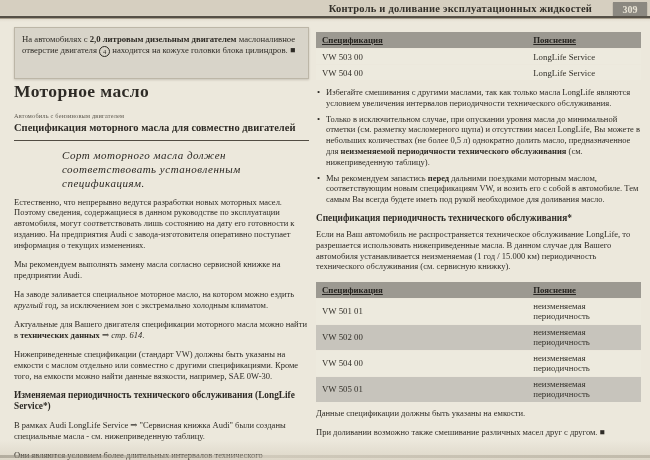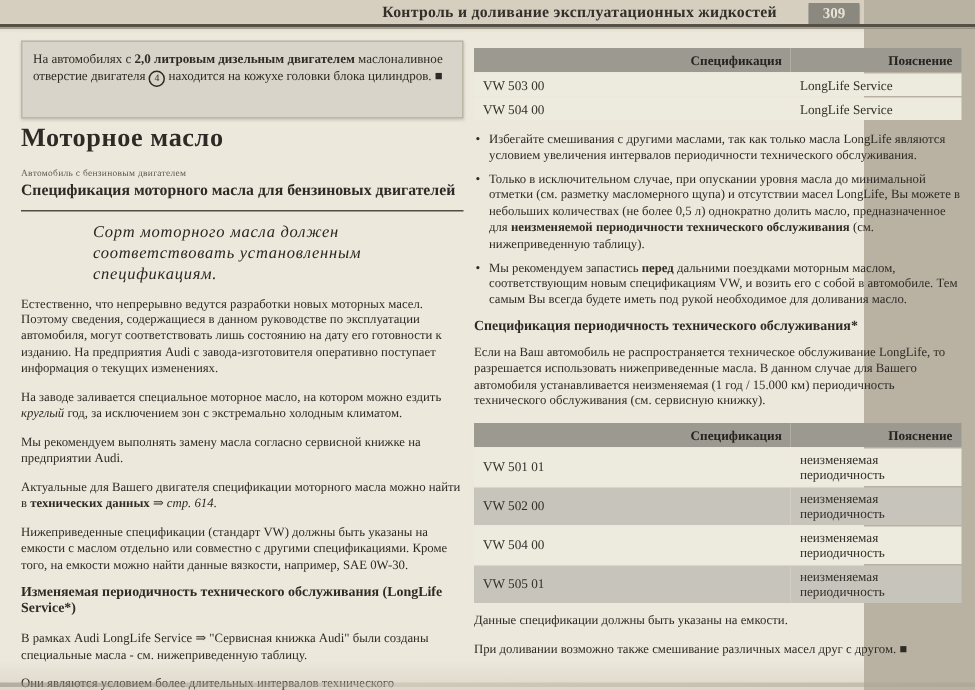--- a/index.html
+++ b/index.html
@@ -1,18 +1,18 @@
 <!DOCTYPE html>
 <html><head>
 <meta charset="utf-8">
 <style>
   html,body{margin:0;padding:0;}
   body{width:650px;height:460px;overflow:hidden;background:#b9b2a2;}
   .page{
-    position:relative;width:576px;height:460px;
+    position:relative;width:650px;height:460px;
     background:linear-gradient(180deg,#d6cfc0 0px,#d6cfc0 15px,#ece8dc 22px,#ece8dc 440px,#ddd7c8 460px);
     font-family:"Liberation Serif","DejaVu Serif",serif;
     color:#2e2b26;
   }
   
   .header-title{
     position:absolute;top:3px;right:58px;
     font-size:10.5px;font-weight:bold;color:#33302a;letter-spacing:0.2px;
   }
   .page-badge{
@@ -56,22 +56,22 @@
   }
   .body-p{font-size:8.5px;line-height:10.8px;margin-top:7px;}
   .h2{font-size:9.3px;font-weight:bold;line-height:11.3px;margin-top:8px;}
   .b{font-weight:bold;margin-top:18px;}
   .i{font-style:italic;}
   
   table.spec{width:100%;border-collapse:separate;border-spacing:0 1px;font-size:8.8px;}
   table.spec col.c1{width:65%;}
   table.spec col.c2{width:35%;}
   table.spec th{
-    background:#9c9991;color:#262420;font-weight:bold;text-align:right;
-    padding:3px 6px;font-size:8.8px;
+    background:#9c9991;color:#262420;font-weight:bold;text-align:left;
+    padding:3px 6px;font-size:8.8px;text-decoration:underline;
   }
   table.spec td{padding:2.5px 6px;color:#33302a;}
   tr.shade td{background:#c7c4bc;}
   tr.light td{background:#edeade;}
   .bullet{font-size:8.5px;line-height:10.8px;margin-top:5px;padding-left:10px;position:relative;}
   .bullet::before{content:"\2022";position:absolute;left:1px;top:0;font-size:9px;}
   .rc-p{font-size:8.5px;line-height:10.8px;margin-top:5px;}
   .rc-h2{font-size:9.3px;font-weight:bold;margin-top:8px;line-height:11px;}
   .mt6{margin-top:6px;}
 </style>
@@ -84,28 +84,28 @@
   <div class="page-badge">309</div>
   <div class="header-rule"></div>
 
   <div class="left-col">
     <div class="note-box">
       <span>На автомобилях с </span><span class="b">2,0 литровым дизельным двигателем</span><span> маслоналивное отверстие двигателя </span><span class="callout-circle">4</span><span> находится на кожухе головки блока цилиндров. ■</span>
     </div>
 
     <div class="section-title">Моторное масло</div>
     <div class="caption">Автомобиль с бензиновым двигателем</div>
-    <div class="subhead">Спецификация моторного масла для бензиновых двигателей</div>
+    <div class="subhead">Спецификация моторного масла для совместно двигателей</div>
     <div class="lead">Сорт моторного масла должен соответствовать установленным спецификациям.</div>
 
     <p class="body-p">Естественно, что непрерывно ведутся разработки новых моторных масел. Поэтому сведения, содержащиеся в данном руководстве по эксплуатации автомобиля, могут соответствовать лишь состоянию на дату его готовности к изданию. На предприятия Audi с завода-изготовителя оперативно поступает информация о текущих изменениях.</p>
+    <p class="body-p">Мы рекомендуем выполнять замену масла согласно сервисной книжке на предприятии Audi.</p>
     <p class="body-p">
       <span>На заводе заливается специальное моторное масло, на котором можно ездить </span><span class="i">круглый</span><span> год, за исключением зон с экстремально холодным климатом.</span>
     </p>
-    <p class="body-p">Мы рекомендуем выполнять замену масла согласно сервисной книжке на предприятии Audi.</p>
     <p class="body-p">
       <span>Актуальные для Вашего двигателя спецификации моторного масла можно найти в </span><span class="b">технических данных</span><span> ⇒ </span><span class="i">стр. 614</span><span>.</span>
     </p>
     <p class="body-p">Нижеприведенные спецификации (стандарт VW) должны быть указаны на емкости с маслом отдельно или совместно с другими спецификациями. Кроме того, на емкости можно найти данные вязкости, например, SAE 0W-30.</p>
 
     <div class="h2">Изменяемая периодичность технического обслуживания (LongLife Service*)</div>
     <p class="body-p">В рамках Audi LongLife Service ⇒ "Сервисная книжка Audi" были созданы специальные масла - см. нижеприведенную таблицу.</p>
     <p class="body-p">
       <span>Они являются условием более длительных интервалов технического обслуживания и поэтому </span><span class="b">должны</span><span> использоваться в рамках LongLife Service.</span>
     </p>

